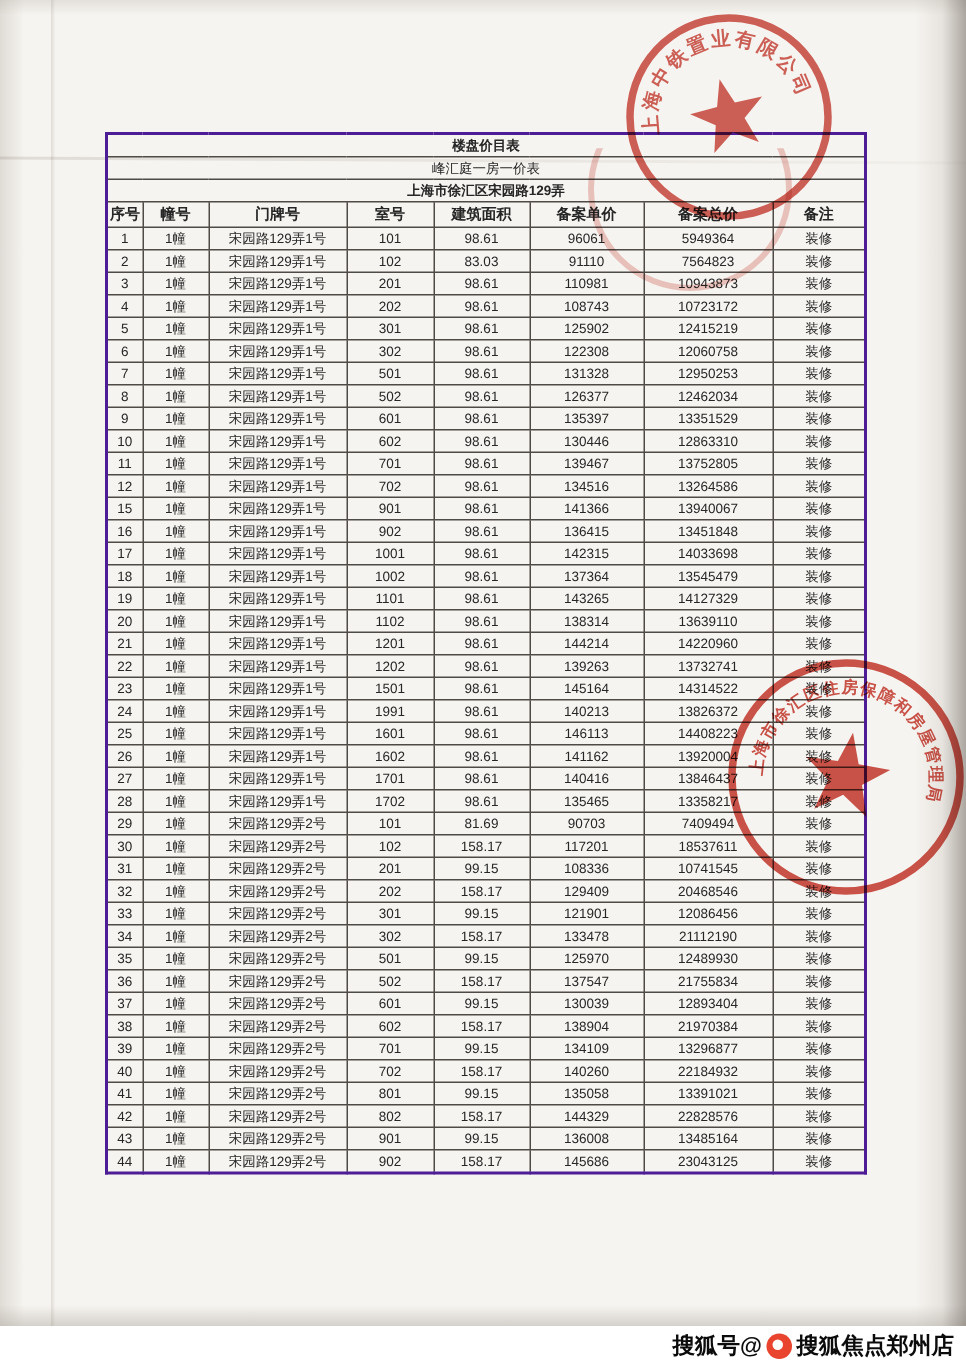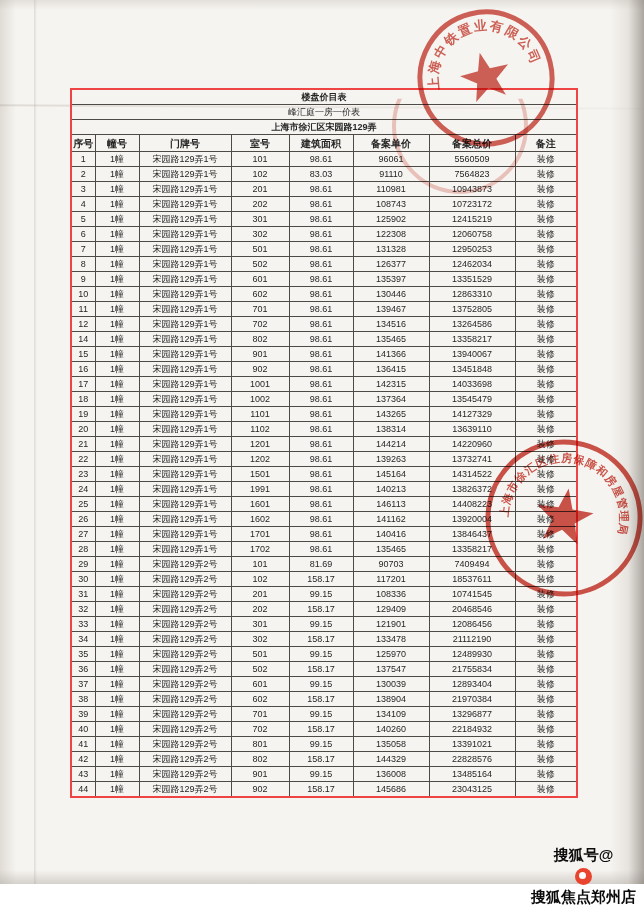--- a/index.html
+++ b/index.html
@@ -18,42 +18,42 @@
     background:linear-gradient(to right, rgba(140,132,122,0.22), rgba(255,255,255,0));}
   .crease-top{position:absolute;left:0;top:106px;width:644px;height:2px;
     background:linear-gradient(to right, rgba(130,120,110,0.20), rgba(130,120,110,0.04));transform:rotate(0.3deg);}
   .bottom-strip{position:absolute;left:0;bottom:0;width:644px;height:26px;background:#ffffff;}
 
   
   .price-table{position:absolute;left:70px;top:88px;width:506px;border-collapse:collapse;
     table-layout:fixed;color:#262626;}
   .price-table td,.price-table th{border:1px solid #4e4a46;text-align:center;vertical-align:middle;
     font-size:9px;line-height:13px;height:14px;padding:0;overflow:hidden;white-space:nowrap;}
-  .price-table{border:2px solid #ef4444;}
+  .price-table{border:2px solid #4c1d95;}
   .t-main{font-size:13px;font-weight:bold;height:19px;line-height:19px;}
   .t-sub{font-size:11px;font-weight:normal;height:17px;line-height:17px;}
   .t-addr{font-size:11px;font-weight:bold;height:17px;line-height:17px;margin-left:20px;}
   .price-table th{font-weight:bold;font-size:10px;height:16px;}
 
   
   .seal{position:absolute;mix-blend-mode:multiply;}
   .seal-ring{fill:none;stroke:#c8372b;stroke-width:5;}
   .seal-star{fill:#c8372b;}
   .seal-text{fill:#c8372b;font-weight:bold;}
   .seal-top{left:408px;top:0px;width:156px;height:156px;opacity:0.78;transform:rotate(-14deg);}
   .seal-top .seal-text{font-size:13px;letter-spacing:2px;}
   .seal-mid{left:478px;top:432px;width:172px;height:172px;opacity:0.85;transform:rotate(9deg);}
   .seal-mid .seal-text{font-size:11px;letter-spacing:1px;}
   .partial-seal{position:absolute;left:392px;top:58px;width:128px;height:128px;border:4px solid rgba(200,60,45,0.28);
     border-radius:50%;mix-blend-mode:multiply;
     clip-path:polygon(0 30%,100% 30%,100% 100%,0 100%);}
 
   
   .watermark{position:absolute;right:8px;bottom:3px;display:flex;align-items:center;gap:3px;
-    font-size:15px;font-weight:bold;color:#0b0b0b;flex-direction:column;}
+    font-size:15px;font-weight:bold;color:#0b0b0b;}
   .sohu-logo{display:inline-block;width:17px;height:17px;border-radius:50%;background:#e8442e;position:relative;}
   .sohu-logo::after{content:"";position:absolute;left:4px;top:4px;width:7px;height:7px;border-radius:50%;
     background:#ffffff;}
 </style>
 </head>
 <body>
 
 <div id="screen">
 
   <div class="scan">
@@ -94,21 +94,21 @@
         </tr>
     </thead>
     <tbody>
         <tr>
           <td>1</td>
           <td>1幢</td>
           <td>宋园路129弄1号</td>
           <td>101</td>
           <td>98.61</td>
           <td>96061</td>
-          <td>5560509</td>
+          <td>5949364</td>
           <td>装修</td>
         </tr>
         <tr>
           <td>2</td>
           <td>1幢</td>
           <td>宋园路129弄1号</td>
           <td>102</td>
           <td>83.03</td>
           <td>91110</td>
           <td>7564823</td>
@@ -205,30 +205,20 @@
           <td>装修</td>
         </tr>
         <tr>
           <td>12</td>
           <td>1幢</td>
           <td>宋园路129弄1号</td>
           <td>702</td>
           <td>98.61</td>
           <td>134516</td>
           <td>13264586</td>
-          <td>装修</td>
-        </tr>
-        <tr>
-          <td>14</td>
-          <td>1幢</td>
-          <td>宋园路129弄1号</td>
-          <td>802</td>
-          <td>98.61</td>
-          <td>135465</td>
-          <td>13358217</td>
           <td>装修</td>
         </tr>
         <tr>
           <td>15</td>
           <td>1幢</td>
           <td>宋园路129弄1号</td>
           <td>901</td>
           <td>98.61</td>
           <td>141366</td>
           <td>13940067</td>

